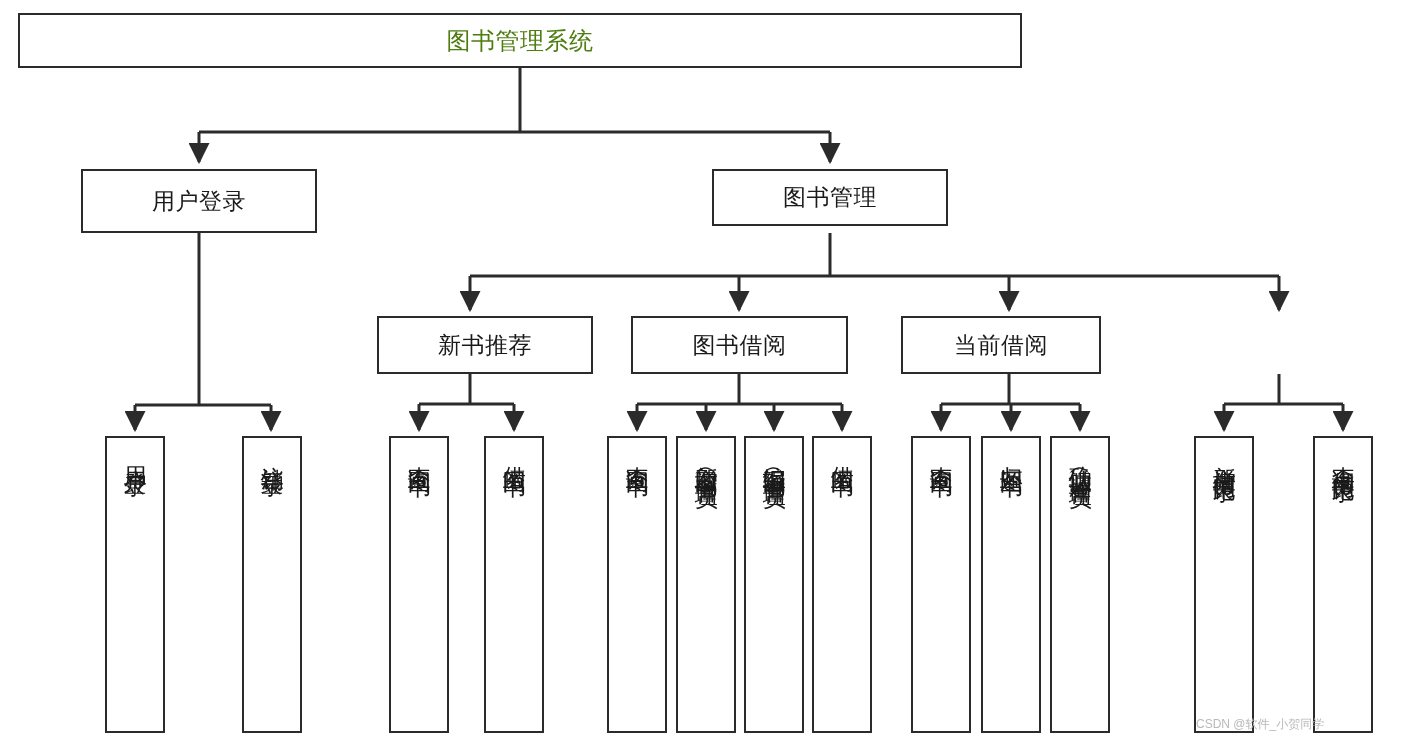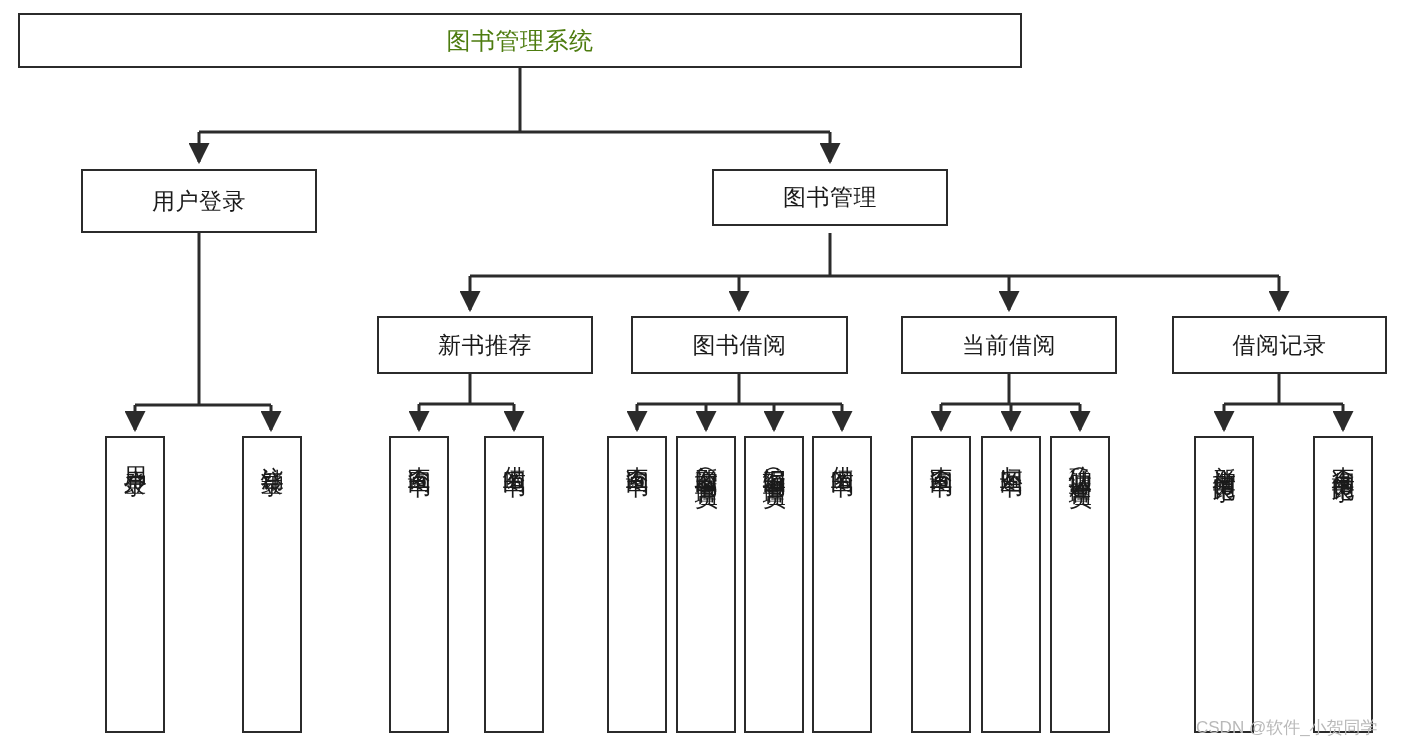--- a/index.html
+++ b/index.html
@@ -55,21 +55,21 @@
     text-orientation: upright;
     font-size: 23px;
     letter-spacing: 3px;
     line-height: 1.1;
     white-space: nowrap;
   }
   .node.root .label { font-size: 24px; }
   .watermark {
     position: absolute;
     color: #b9b9b9;
-    font-size: 17px;
+    font-size: 12px;
     white-space: nowrap;
     z-index: 3;
     font-family: "Liberation Sans", "DejaVu Sans", sans-serif;
   }
 </style>
 </head>
 <body>
 
 <div id="canvas">
 
@@ -136,25 +136,22 @@
   <div class="node horiz" style="left: 712px; top: 169px; width: 236px; height: 57px; border-color: rgb(43, 43, 43); background: rgb(255, 255, 255); color: rgb(26, 26, 26);">
     <span class="label">图书管理</span>
   </div>
 
   <div class="node horiz" style="left: 362px; top: 316px; width: 216px; height: 58px; border-color: rgb(43, 43, 43); background: rgb(255, 255, 255); color: rgb(26, 26, 26); margin-left: 15px;">
     <span class="label">新书推荐</span>
   </div>
   <div class="node horiz" style="left: 631px; top: 316px; width: 217px; height: 58px; border-color: rgb(43, 43, 43); background: rgb(255, 255, 255); color: rgb(26, 26, 26);">
     <span class="label">图书借阅</span>
   </div>
-  <div class="node horiz" style="left: 901px; top: 316px; width: 216px; height: 58px; border-color: rgb(43, 43, 43); background: rgb(255, 255, 255); color: rgb(26, 26, 26);">
+  <div class="node horiz" style="left: 901px; top: 316px; width: 200px; height: 58px; border-color: rgb(43, 43, 43); background: rgb(255, 255, 255); color: rgb(26, 26, 26);">
     <span class="label">当前借阅</span>
-  </div>
-  <div class="node horiz" style="left: 1172px; top: 316px; width: 215px; height: 58px; border-color: rgb(43, 43, 43); background: rgb(255, 255, 255); color: rgb(26, 26, 26);">
-    <span class="label">借阅记录</span>
   </div>
 
   <div class="node vert" style="left: 105px; top: 436px; width: 60px; height: 297px; border-color: rgb(43, 43, 43); background: rgb(255, 255, 255); color: rgb(26, 26, 26);">
     <span class="label">用户登录</span>
   </div>
   <div class="node vert" style="left: 242px; top: 436px; width: 60px; height: 297px; border-color: rgb(43, 43, 43); background: rgb(255, 255, 255); color: rgb(26, 26, 26);">
     <span class="label">注销登录</span>
   </div>
   <div class="node vert" style="left: 389px; top: 436px; width: 60px; height: 297px; border-color: rgb(43, 43, 43); background: rgb(255, 255, 255); color: rgb(26, 26, 26);">
     <span class="label">查询图书</span>

